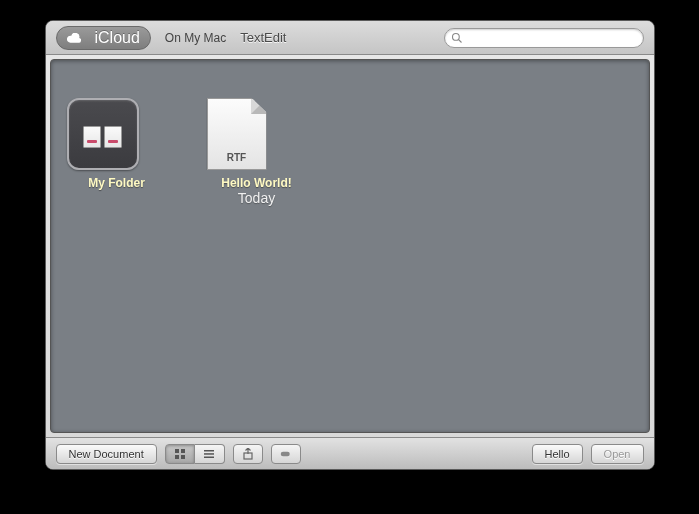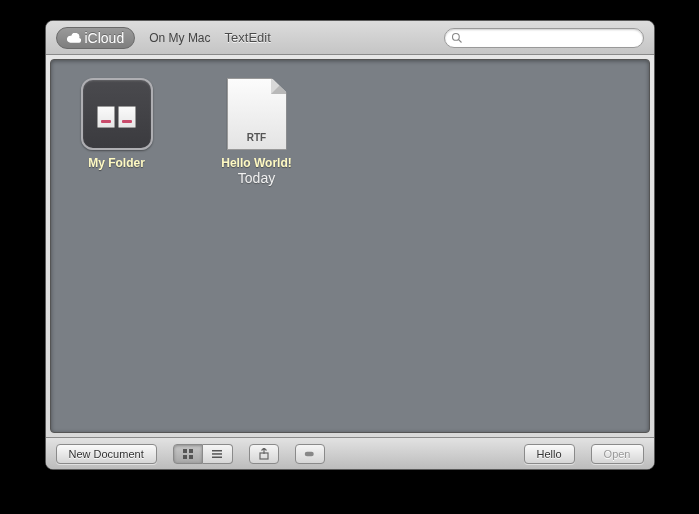--- a/index.html
+++ b/index.html
@@ -14,26 +14,26 @@
       overflow: hidden;
     }
     .toolbar {
       height: 34px;
       background: linear-gradient(#dcdcdc, #c5c5c5);
       border-bottom: 1px solid #8a8a8a;
       display: flex; align-items: center;
       padding: 0 10px; gap: 8px;
     }
     .seg-icloud {
-      display: flex; align-items: center; gap: 4px;
+      display: flex; align-items: center; gap: 14px;
       background: linear-gradient(#9a9a9a,#7e7e7e);
       color: #fff;
       padding: 2px 10px 2px 10px;
       border-radius: 12px;
-      font-size: 14px;
+      font-size: 16px;
       text-shadow: 0 -1px 0 rgba(0,0,0,.3);
       border: 1px solid #6a6a6a;
       cursor: pointer;
     }
     .cloud-svg { width: 14px; height: 10px; }
     .on-my-mac {
       font-size: 12px; color: #444; padding: 2px 6px; cursor: pointer;
     }
     .app-title {
       flex: 1; text-align: left; font-size: 13px; color: #4a4a4a;
@@ -50,21 +50,21 @@
     .search input {
       border: none; outline: none; flex: 1; font-size: 11px; background: transparent;
     }
     .mag { width: 12px; height: 12px; }
     .content {
       flex: 1; background: #7a7f85; margin: 4px; border-radius: 4px;
       border: 1px solid #555; padding: 18px 16px;
       display: flex; align-items: flex-start; gap: 40px;
       box-shadow: inset 0 1px 4px rgba(0,0,0,.4);
     }
-    .item { width: 100px; display: flex; flex-direction: column; align-items: center; cursor: pointer; }
+    .item { width: 100px; display: flex; flex-direction: column; cursor: pointer; margin-top: 20px; }
     .folder-icon {
       width: 72px; height: 72px; border-radius: 12px;
       background: linear-gradient(#4a4a4e,#3b3b3f);
       border: 2px solid #aeaeb2;
       box-shadow: inset 0 1px 2px rgba(255,255,255,.15), 0 1px 2px rgba(0,0,0,.4);
       display: flex; align-items: center; justify-content: center; gap: 3px;
       padding-top: 6px;
     }
     .mini-doc {
       width: 18px; height: 22px; background: linear-gradient(#fafafa,#e7e7e7);
@@ -88,21 +88,21 @@
       content: ""; position: absolute; top: 0; right: 0;
       width: 15px; height: 15px;
       background: linear-gradient(135deg,#d8d8d8 0%, #d8d8d8 48%, #b8b8b8 52%, #b8b8b8 100%);
     }
     .item-label { color: #fef9c3; font-size: 12px; margin-top: 6px; text-align: center; text-shadow: 0 1px 1px rgba(0,0,0,.4); font-weight: 600; }
     .item-sub { color: #f0f0f0; font-size: 14px; text-align: center; text-shadow: 0 1px 1px rgba(0,0,0,.3); }
     .bottombar {
       height: 32px;
       background: linear-gradient(#e2e2e2,#bcbcbc);
       border-top: 1px solid #8a8a8a;
-      display: flex; align-items: center; padding: 0 10px; gap: 16px;
+      display: flex; align-items: center; padding: 0 10px; gap: 8px;
     }
     .btn {
       height: 20px; padding: 0 12px;
       background: linear-gradient(#fafafa,#d6d6d6);
       border: 1px solid #8a8a8a;
       border-radius: 4px;
       font-size: 11px; color: #333; text-shadow: 0 1px 0 #fff;
       display: flex; align-items: center; justify-content: center;
       cursor: pointer;
       box-shadow: 0 1px 0 rgba(255,255,255,.5);

